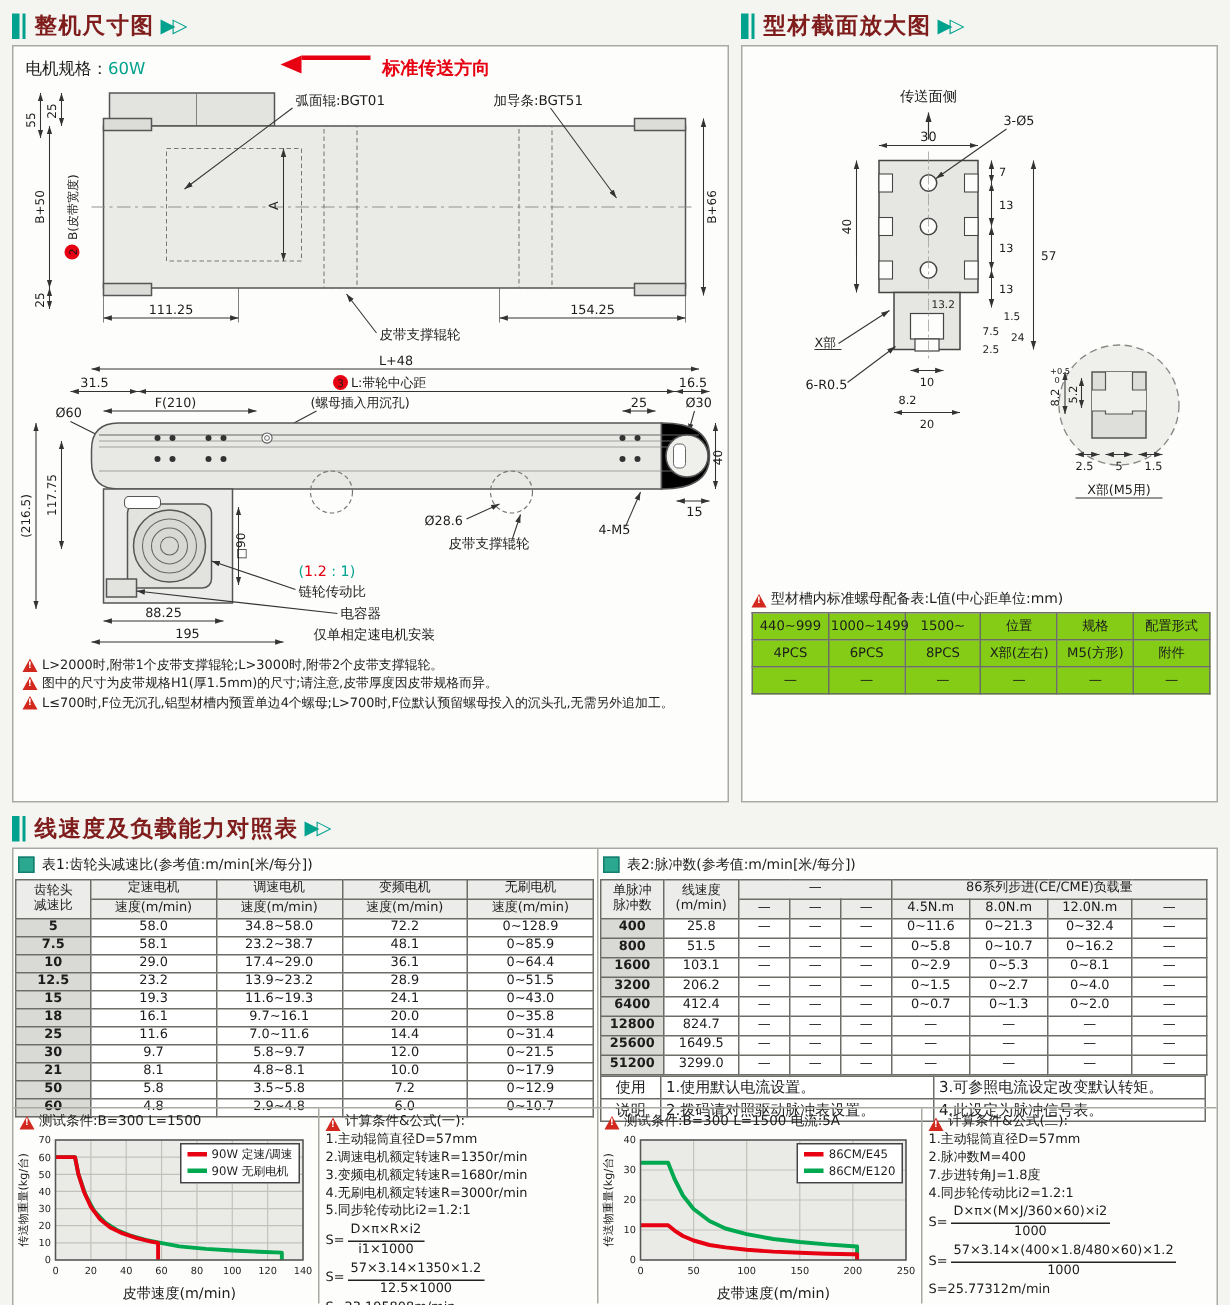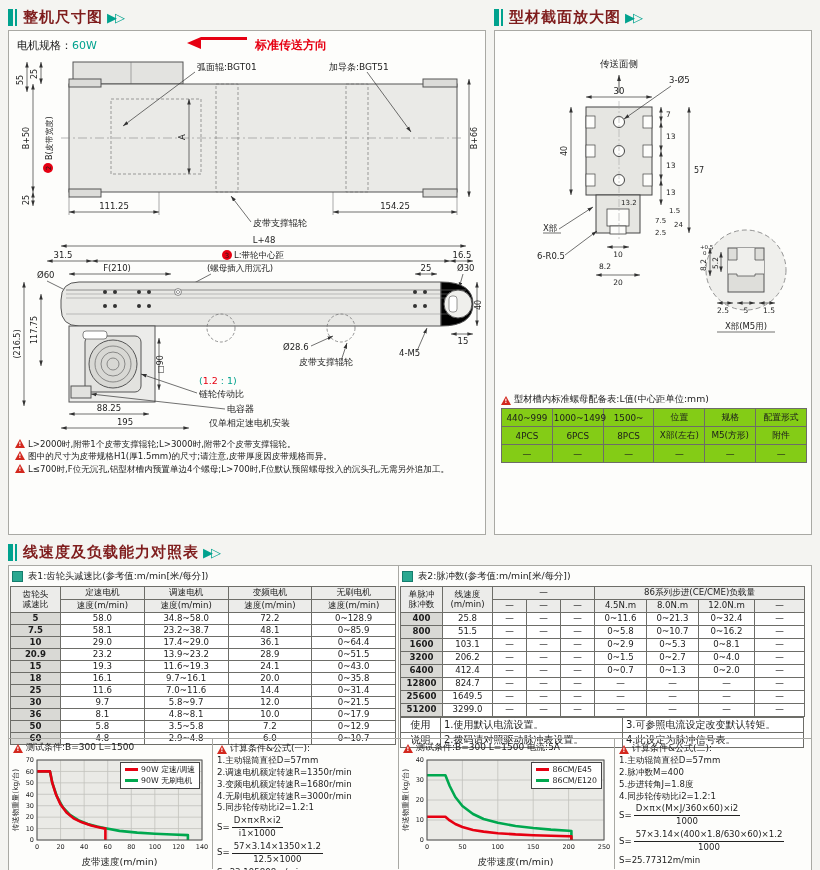--- a/index.html
+++ b/index.html
@@ -435,21 +435,21 @@
                   <td>0~85.9</td>
                 </tr>
                 <tr>
                   <td class="c0">10</td>
                   <td>29.0</td>
                   <td>17.4~29.0</td>
                   <td>36.1</td>
                   <td>0~64.4</td>
                 </tr>
                 <tr>
-                  <td class="c0">20.9</td>
+                  <td class="c0">12.5</td>
                   <td>23.2</td>
                   <td>13.9~23.2</td>
                   <td>28.9</td>
                   <td>0~51.5</td>
                 </tr>
                 <tr>
                   <td class="c0">15</td>
                   <td>19.3</td>
                   <td>11.6~19.3</td>
                   <td>24.1</td>
@@ -470,21 +470,21 @@
                   <td>0~31.4</td>
                 </tr>
                 <tr>
                   <td class="c0">30</td>
                   <td>9.7</td>
                   <td>5.8~9.7</td>
                   <td>12.0</td>
                   <td>0~21.5</td>
                 </tr>
                 <tr>
-                  <td class="c0">36</td>
+                  <td class="c0">21</td>
                   <td>8.1</td>
                   <td>4.8~8.1</td>
                   <td>10.0</td>
                   <td>0~17.9</td>
                 </tr>
                 <tr>
                   <td class="c0">50</td>
                   <td>5.8</td>
                   <td>3.5~5.8</td>
                   <td>7.2</td>
@@ -784,33 +784,33 @@
             </div>
         </div>
         <div class="cc cc4">
           <div class="calc">
             <div class="test" style="margin-left:0">
               <span class="warn"></span>
               <span>计算条件&amp;公式(二):</span>
             </div>
             <div class="cl">1.主动辊筒直径D=57mm</div>
             <div class="cl">2.脉冲数M=400</div>
-            <div class="cl">5.步进转角J=1.8度</div>
+            <div class="cl">7.步进转角J=1.8度</div>
             <div class="cl">4.同步轮传动比i2=1.2:1</div>
             <div class="frow">
               <span>S=</span>
               <span class="frac">
                   <span class="num">D×π×(M×J/360×60)×i2</span>
                   <span class="den">1000</span>
                 </span>
             </div>
             <div class="frow">
               <span>S=</span>
               <span class="frac">
-                  <span class="num">57×3.14×(400×1.8/630×60)×1.2</span>
+                  <span class="num">57×3.14×(400×1.8/480×60)×1.2</span>
                   <span class="den">1000</span>
                 </span>
             </div>
             <div class="cl">S=25.77312m/min</div>
           </div>
         </div>
       </div>
     </div>
   </div>
 </div>

